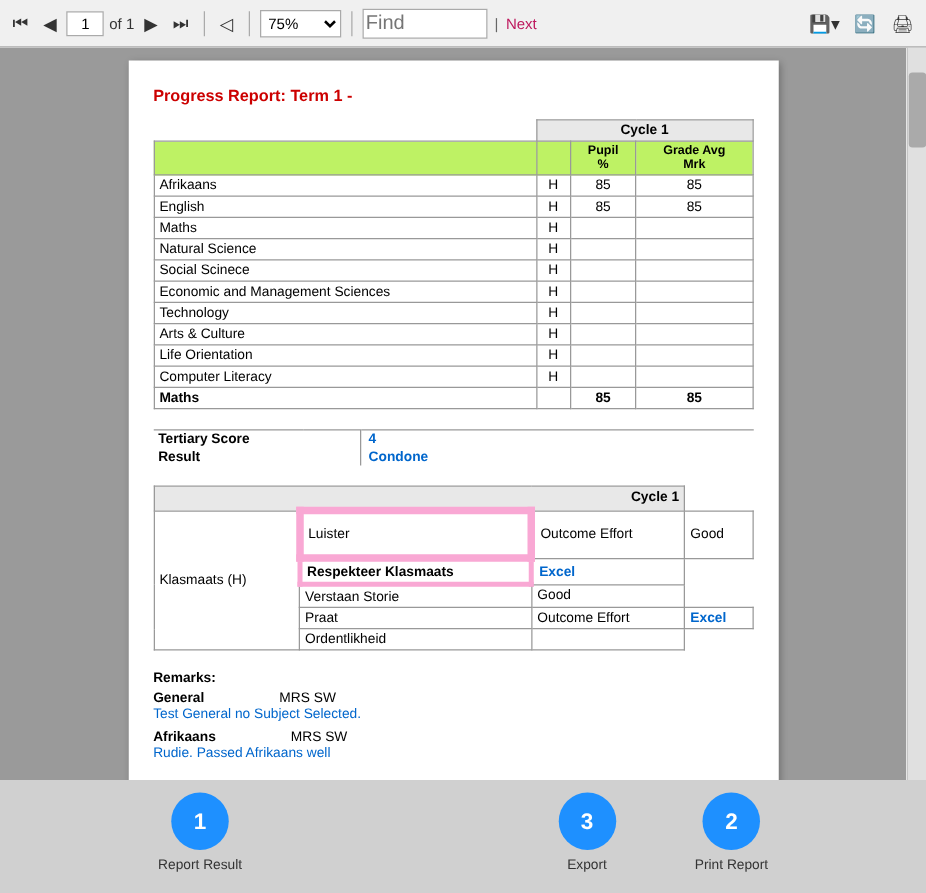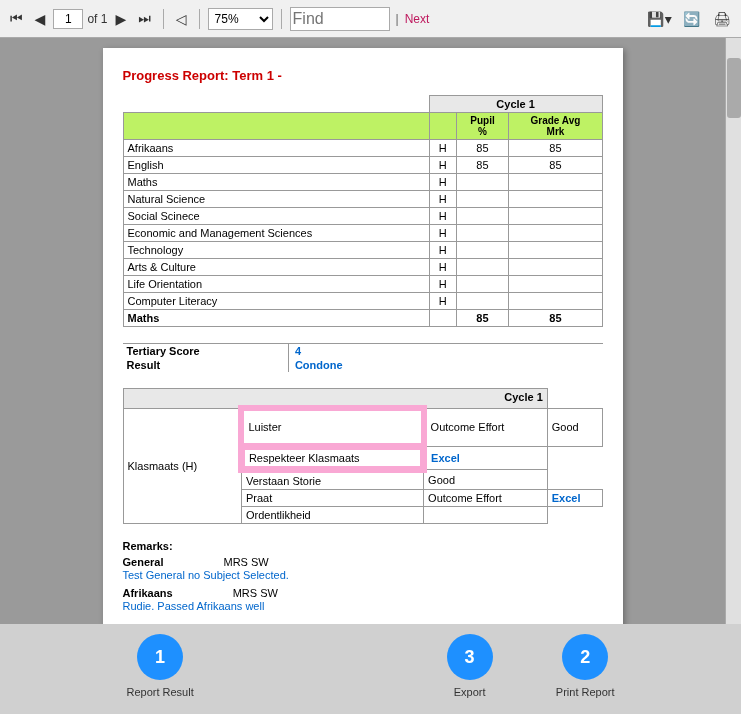--- a/index.html
+++ b/index.html
@@ -345,21 +345,21 @@
         </thead>
         <tbody id="outcomes-tbody">
         <tr>
       <td rowspan="5" style="border:1px solid #999;padding:2px 4px;">Klasmaats (H)</td>
       <td rowspan="1" style="border:6px solid #f9a8d4;padding:10px 4px;">Luister</td>
       <td style="border:1px solid #999;padding:2px 4px;">Outcome Effort</td>
       <td class="" style="border:1px solid #999;padding:2px 4px;">Good</td>
     </tr>
             <tr>
 
-      <td style="border:7px solid #f9a8d4;padding:2px 4px;">Respekteer Klasmaats</td>
+      <td style="border:4px solid #f9a8d4;padding:2px 4px;font-weight:bold;">Respekteer Klasmaats</td>
       <td class="excel-text" style="border:1px solid #999;padding:2px 4px;">Excel</td>
     </tr>
             <tr>
 
       <td style="border:1px solid #999;padding:2px 4px;">Verstaan Storie</td>
       <td class="" style="border:1px solid #999;padding:2px 4px;">Good</td>
     </tr>
             <tr>
 
       <td rowspan="1" style="border:1px solid #999;padding:2px 4px;">Praat</td>

